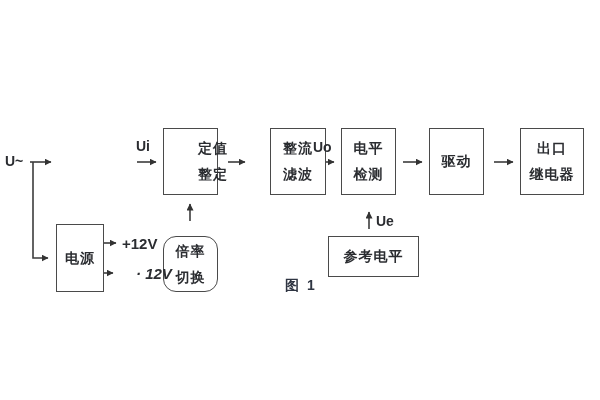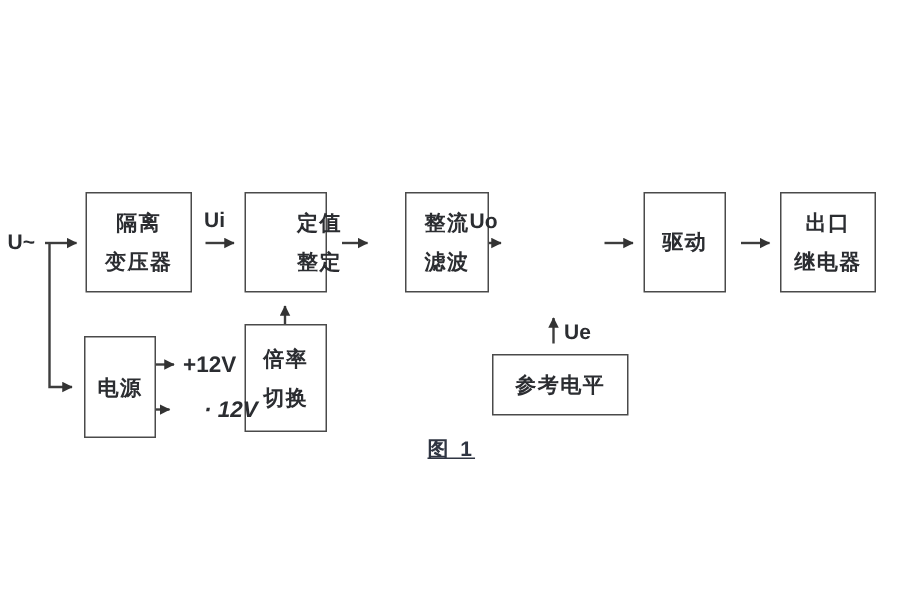--- a/index.html
+++ b/index.html
@@ -67,60 +67,60 @@
       <path d="M314,162 H334" marker-end="url(#ah)"></path>
       <path d="M403,162 H422" marker-end="url(#ah)"></path>
       <path d="M494,162 H513" marker-end="url(#ah)"></path>
       <path d="M104,243 H116" marker-end="url(#ah)"></path>
       <path d="M104,273 H113" marker-end="url(#ah)"></path>
       <path d="M190,221 V204" marker-end="url(#ah)"></path>
       <path d="M369,229 V212" marker-end="url(#ah)"></path>
     </g>
   </svg>
 
-  <div class="box" style="left:57px; top:128px; width:71px; height:67px;">
-    <span>隔离</span>
-    <span>变压器</span>
-  </div>
 
   <div class="box" style="left:163px; top:128px; width:55px; height:67px;padding-left:45px;">
     <span>定值</span>
     <span>整定</span>
   </div>
 
   <div class="box" style="left:252px; top:128px; width:56px; height:67px;margin-left:18px;">
     <span>整流</span>
     <span>滤波</span>
   </div>
 
+  <div class="box" style="left:341px; top:128px; width:55px; height:67px;">
+    <span>电平</span>
+    <span>检测</span>
+  </div>
 
   <div class="box" style="left:429px; top:128px; width:55px; height:67px;">
     <span>驱动</span>
   </div>
 
   <div class="box" style="left:520px; top:128px; width:64px; height:67px;">
     <span>出口</span>
     <span>继电器</span>
   </div>
 
   <div class="box" style="left:56px; top:224px; width:48px; height:68px;">
     <span>电源</span>
   </div>
 
-  <div class="box" style="left:163px; top:216px; width:55px; height:72px;">
+  <div class="box" style="left:163px; top:236px; width:55px; height:56px;border-radius:13px;">
     <span>倍率</span>
     <span>切换</span>
   </div>
 
   <div class="box" style="left:328px; top:236px; width:91px; height:41px;">
     <span>参考电平</span>
   </div>
 
   <span class="lbl sig" style="left:5px; top:153px;">U~</span>
   <span class="lbl sig" style="left:136px; top:138px;">Ui</span>
   <span class="lbl sig" style="left:313px; top:139px;">Uo</span>
   <span class="lbl sig" style="left:376px; top:213px;">Ue</span>
   <span class="lbl rail" style="left:122px; top:235px;">+12V</span>
   <span class="lbl rail" style="left:136px; top:265px;font-style:italic;">· 12V</span>
 
-  <span class="caption" style="left:285px; top:291px;text-decoration:underline;">图 1</span>
+  <span class="caption" style="left:285px; top:277px;">图 1</span>
 
 </div>
 
 </body></html>

